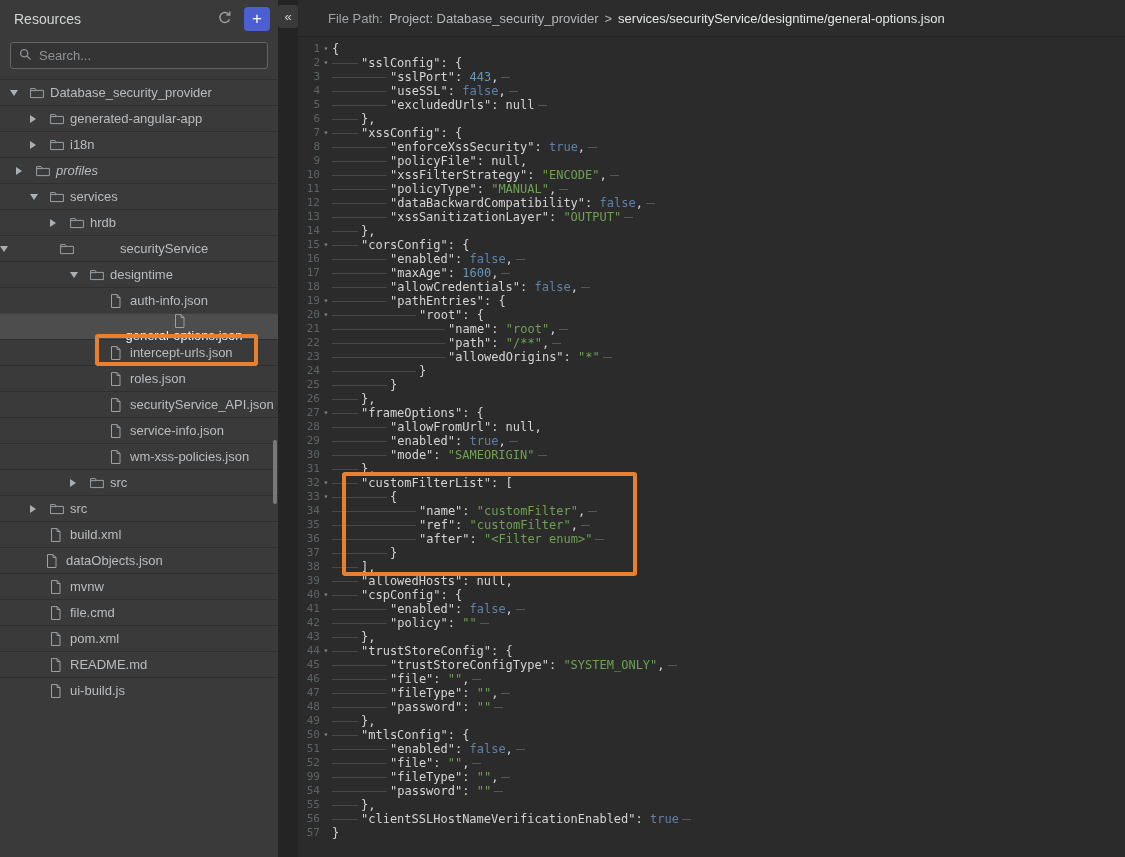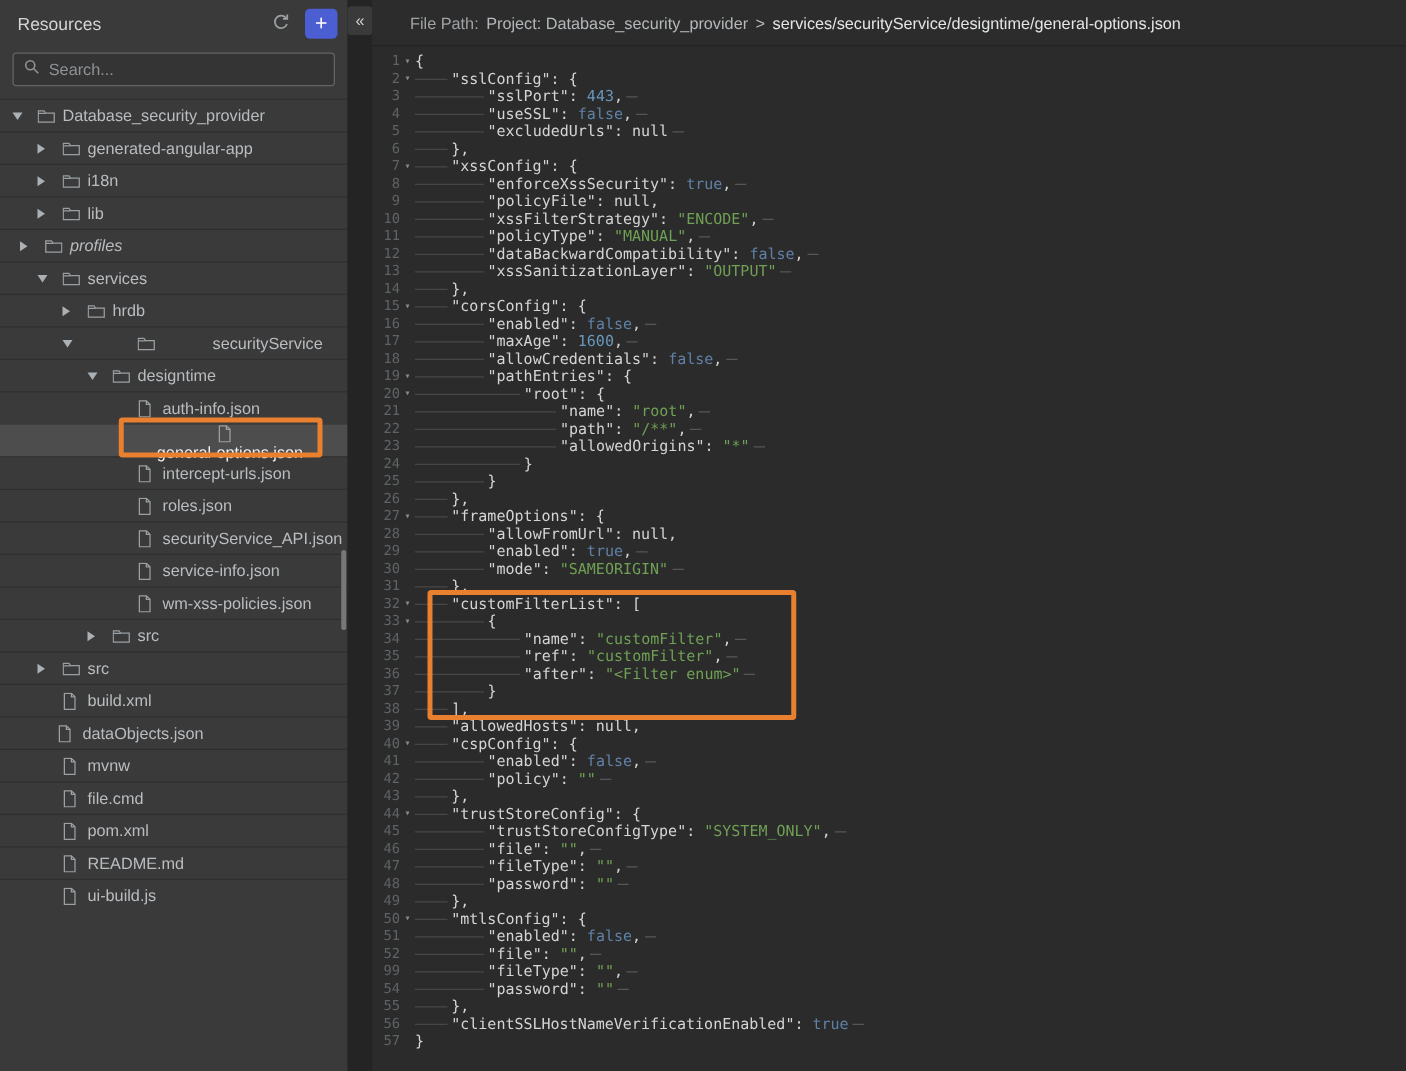--- a/index.html
+++ b/index.html
@@ -193,69 +193,57 @@
           <span class="arr-col"></span>
         </span>
         <span class="ticon">
           <svg width="14" height="12" viewBox="0 0 14 12">
             <path d="M0.6 1.6 h4.6 l1.2 1.8 h7 V10.6 H0.6 Z" fill="none" stroke="currentColor"></path>
             <path d="M0.6 3.6 h5.8" fill="none" stroke="currentColor"></path>
           </svg>
         </span>
         <span class="tlabel">i18n</span>
       </div>
-      <div class="tree-row" style="padding-left: 30px;">
+      <div class="tree-row" style="padding-left: 16px; font-style: italic;">
         <span class="arrow-box">
           <span class="arr-col"></span>
         </span>
         <span class="ticon">
           <svg width="14" height="12" viewBox="0 0 14 12">
             <path d="M0.6 1.6 h4.6 l1.2 1.8 h7 V10.6 H0.6 Z" fill="none" stroke="currentColor"></path>
             <path d="M0.6 3.6 h5.8" fill="none" stroke="currentColor"></path>
           </svg>
         </span>
-        <span class="tlabel">lib</span>
-      </div>
-      <div class="tree-row" style="padding-left: 16px; font-style: italic;">
+        <span class="tlabel">profiles</span>
+      </div>
+      <div class="tree-row" style="padding-left: 30px;">
+        <span class="arrow-box">
+          <span class="arr-exp"></span>
+        </span>
+        <span class="ticon">
+          <svg width="14" height="12" viewBox="0 0 14 12">
+            <path d="M0.6 1.6 h4.6 l1.2 1.8 h7 V10.6 H0.6 Z" fill="none" stroke="currentColor"></path>
+            <path d="M0.6 3.6 h5.8" fill="none" stroke="currentColor"></path>
+          </svg>
+        </span>
+        <span class="tlabel">services</span>
+      </div>
+      <div class="tree-row" style="padding-left: 50px;">
         <span class="arrow-box">
           <span class="arr-col"></span>
         </span>
         <span class="ticon">
           <svg width="14" height="12" viewBox="0 0 14 12">
             <path d="M0.6 1.6 h4.6 l1.2 1.8 h7 V10.6 H0.6 Z" fill="none" stroke="currentColor"></path>
             <path d="M0.6 3.6 h5.8" fill="none" stroke="currentColor"></path>
           </svg>
         </span>
-        <span class="tlabel">profiles</span>
-      </div>
-      <div class="tree-row" style="padding-left: 30px;">
-        <span class="arrow-box">
-          <span class="arr-exp"></span>
-        </span>
-        <span class="ticon">
-          <svg width="14" height="12" viewBox="0 0 14 12">
-            <path d="M0.6 1.6 h4.6 l1.2 1.8 h7 V10.6 H0.6 Z" fill="none" stroke="currentColor"></path>
-            <path d="M0.6 3.6 h5.8" fill="none" stroke="currentColor"></path>
-          </svg>
-        </span>
-        <span class="tlabel">services</span>
-      </div>
-      <div class="tree-row" style="padding-left: 50px;">
-        <span class="arrow-box">
-          <span class="arr-col"></span>
-        </span>
-        <span class="ticon">
-          <svg width="14" height="12" viewBox="0 0 14 12">
-            <path d="M0.6 1.6 h4.6 l1.2 1.8 h7 V10.6 H0.6 Z" fill="none" stroke="currentColor"></path>
-            <path d="M0.6 3.6 h5.8" fill="none" stroke="currentColor"></path>
-          </svg>
-        </span>
         <span class="tlabel">hrdb</span>
       </div>
-      <div class="tree-row" style="padding-left: 50px; gap: 40px;">
+      <div class="tree-row" style=" gap: 40px;">
         <span class="arrow-box">
           <span class="arr-exp"></span>
         </span>
         <span class="ticon">
           <svg width="14" height="12" viewBox="0 0 14 12">
             <path d="M0.6 1.6 h4.6 l1.2 1.8 h7 V10.6 H0.6 Z" fill="none" stroke="currentColor"></path>
             <path d="M0.6 3.6 h5.8" fill="none" stroke="currentColor"></path>
           </svg>
         </span>
         <span class="tlabel">securityService</span>

